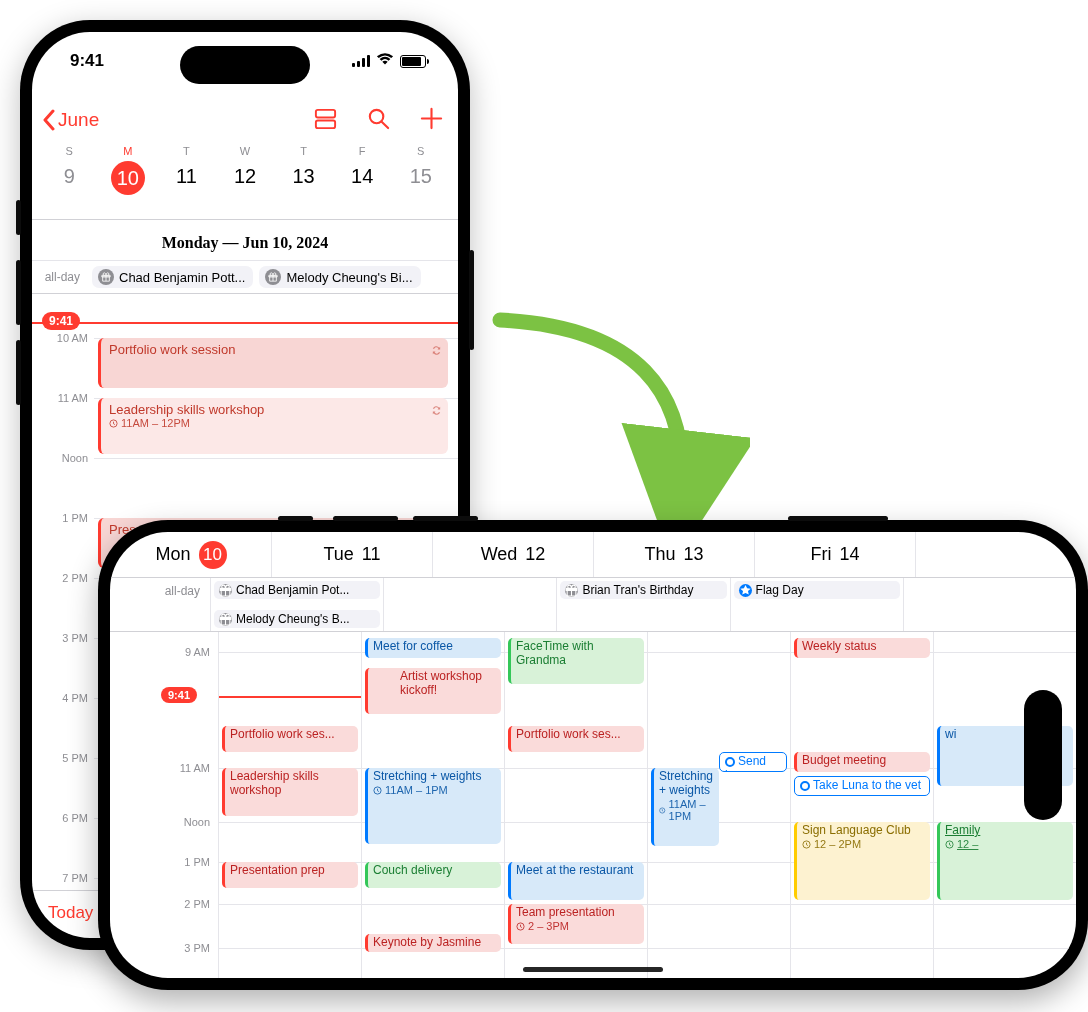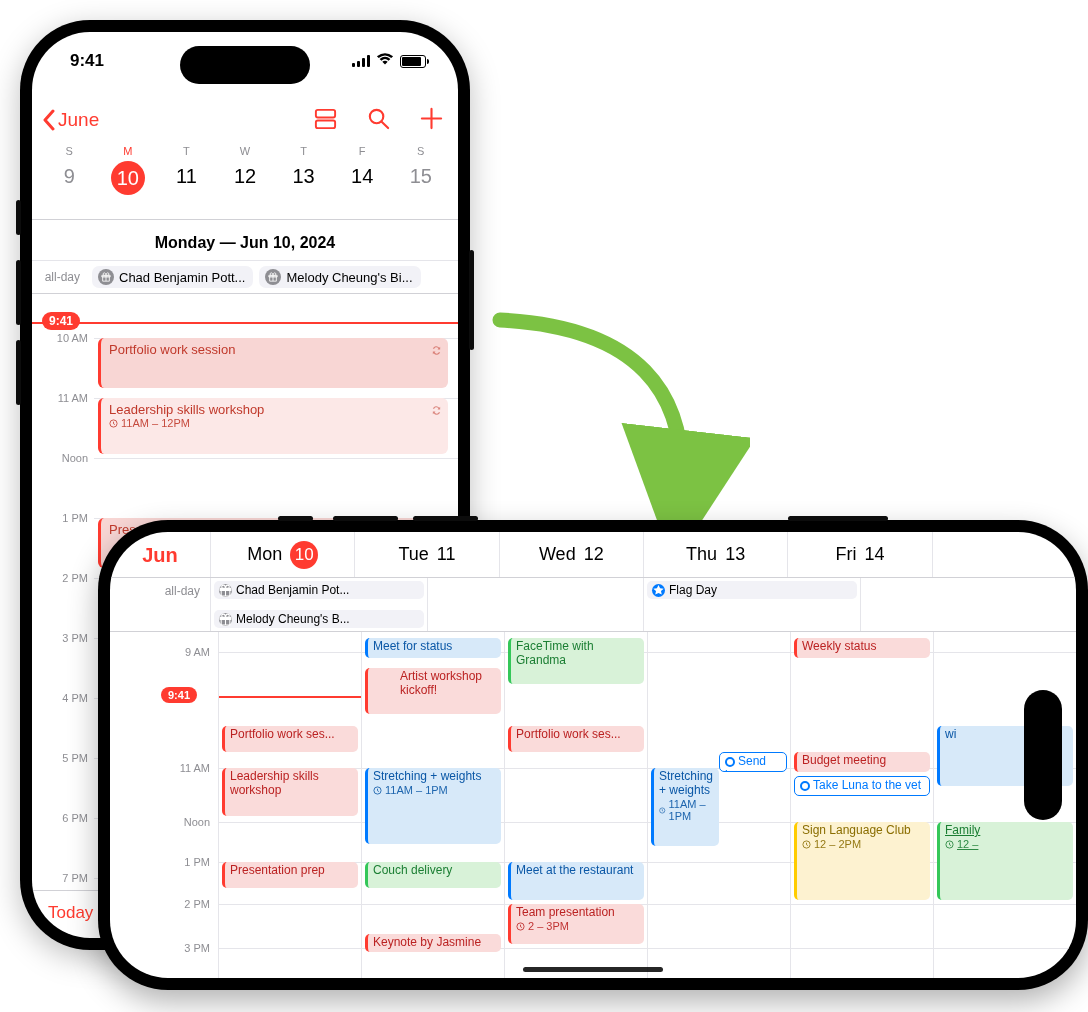--- a/index.html
+++ b/index.html
@@ -41,21 +41,21 @@
   .nav-icons svg { width:25px; height:25px; stroke:#ff3b30; }
 
   .p-week { position:absolute; top:113px; left:0; right:0; display:flex; padding:0 8px; }
   .p-week .col { flex:1; text-align:center; }
   .p-week .dow { font-size:11px; color:#8e8e93; text-transform:uppercase; }
   .p-week .num { font-size:20px; color:#8e8e93; margin-top:8px; }
   .p-week .col.sel .dow { color:#ff3b30; }
   .p-week .col.sel .num { background:#ff3b30; color:#fff; width:34px; height:34px; line-height:34px; border-radius:50%; display:inline-block; margin-top:4px; }
   .p-week .col.cur .num { color:#000; }
 
-  .p-dateline { position:absolute; top:187px; left:0; right:0; border-top:1px solid #d1d1d6; text-align:center; font-size:16px; font-weight:600; padding:14px 0 10px; }
+  .p-dateline { position:absolute; top:187px; left:0; right:0; border-top:1px solid #d1d1d6; text-align:center; font-size:16px; font-weight:600; padding:14px 0 10px;font-family:Liberation Serif, serif; }
 
   .p-allday { position:absolute; top:228px; left:0; right:0; height:34px; border-top:1px solid #e5e5ea; border-bottom:1px solid #d1d1d6; display:flex; align-items:center; padding:0 6px; gap:6px; }
   .p-allday .lab { color:#8e8e93; font-size:12px; width:48px; text-align:right; padding-right:6px; }
   .pill { background:#f2f2f7; border-radius:7px; padding:3px 8px 3px 6px; font-size:13px; display:flex; align-items:center; gap:5px; white-space:nowrap; overflow:hidden;}
   .pill .dot{width:16px;height:16px;border-radius:50%;display:flex;align-items:center;justify-content:center;flex-shrink:0;}
   .pill .dot svg{width:10px;height:10px}
 
   .p-timeline { position:absolute; top:262px; bottom:50px; left:0; right:0; overflow:hidden; }
   .p-hr { position:absolute; left:62px; right:0; border-top:1px solid #e5e5ea; }
   .p-hr-lab { position:absolute; left:0; width:56px; text-align:right; font-size:11px; color:#8e8e93; transform:translateY(-6px); }
@@ -279,21 +279,20 @@
 
 <div class="phone-l">
   <div class="sb-top sbt1"></div>
   <div class="sb-top sbt2"></div>
   <div class="sb-top sbt3"></div>
   <div class="sbp"></div>
   <div class="screen">
     <div class="notch"></div>
 
     <div class="l-hdr">
-      <div class="mon">Jun</div>
       <div id="l-days" style="display:flex;flex:1;">
           <div class="day">
             <span>Mon</span>
             <span class="cir">10</span>
           </div>
           <div class="day">
             <span>Tue</span>
             <span>11</span>
           </div>
           <div class="day">
@@ -332,20 +331,30 @@
                 <svg viewBox="0 0 12 12">
                   <path d="M2 5h8v6H2zM1 4h10v2H1zM6 4v7M4 4c-2 0-2-3 0-3 1 0 2 1 2 3M8 4c2 0 2-3 0-3-1 0-2 1-2 3" stroke="#fff" stroke-width="1" fill="none"></path>
                 </svg>
               </span>
               <span>Melody Cheung's B...</span>
             </div>
           </div>
           <div class="col"></div>
           <div class="col">
             <div class="mpill" style="background: rgb(242, 242, 247);">
+              <span class="d" style="background:#8e8e93">
+                <svg viewBox="0 0 12 12">
+                  <path d="M2 5h8v6H2zM1 4h10v2H1zM6 4v7M4 4c-2 0-2-3 0-3 1 0 2 1 2 3M8 4c2 0 2-3 0-3-1 0-2 1-2 3" stroke="#fff" stroke-width="1" fill="none"></path>
+                </svg>
+              </span>
+              <span>Brian Tran's Birthday</span>
+            </div>
+          </div>
+          <div class="col">
+            <div class="mpill" style="background: rgb(242, 242, 247);">
               <span class="d" style="background:#007aff">
                 <svg viewBox="0 0 12 12">
                   <path d="M6 1l1.5 3 3.3.3-2.5 2.2.7 3.2L6 8.2 3 9.7l.7-3.2L1.2 4.3 4.5 4z" fill="#fff"></path>
                 </svg>
               </span>
               <span>Flag Day</span>
             </div>
           </div>
           <div class="col"></div>
         </div>
@@ -375,21 +384,21 @@
                   <path d="M2 4a4 4 0 0 1 7-1l1-1v3H7l1-1a2.5 2.5 0 0 0-4.5 0zM10 8a4 4 0 0 1-7 1l-1 1V7h3L4 8a2.5 2.5 0 0 0 4.5 0z" fill="currentColor"></path>
                 </svg></span></div>
             <div class="l-ev ev-red" style="top: 136px; height: 48px;"><span>Leadership skills workshop</span><span class="r"><svg viewBox="0 0 12 12">
                   <path d="M2 4a4 4 0 0 1 7-1l1-1v3H7l1-1a2.5 2.5 0 0 0-4.5 0zM10 8a4 4 0 0 1-7 1l-1 1V7h3L4 8a2.5 2.5 0 0 0 4.5 0z" fill="currentColor"></path>
                 </svg></span></div>
             <div class="l-ev ev-red" style="top: 230px; height: 26px;"><span>Presentation prep</span><span class="r"><svg viewBox="0 0 12 12">
                   <path d="M2 4a4 4 0 0 1 7-1l1-1v3H7l1-1a2.5 2.5 0 0 0-4.5 0zM10 8a4 4 0 0 1-7 1l-1 1V7h3L4 8a2.5 2.5 0 0 0 4.5 0z" fill="currentColor"></path>
                 </svg></span></div>
           </div>
           <div class="day-col">
-            <div class="l-ev ev-blue" style="top: 6px; height: 20px;"><span>Meet for status</span></div>
+            <div class="l-ev ev-blue" style="top: 6px; height: 20px;"><span>Meet for coffee</span></div>
             <div class="l-ev ev-red" style="top: 36px; height: 46px; padding-left: 32px;"><span>Artist workshop kickoff!</span><span class="r"><svg viewBox="0 0 12 12">
                   <path d="M2 4a4 4 0 0 1 7-1l1-1v3H7l1-1a2.5 2.5 0 0 0-4.5 0zM10 8a4 4 0 0 1-7 1l-1 1V7h3L4 8a2.5 2.5 0 0 0 4.5 0z" fill="currentColor"></path>
                 </svg></span></div>
             <div class="l-ev ev-blue" style="top: 136px; height: 76px;"><span>Stretching + weights</span><div class="ev-sub"><svg viewBox="0 0 10 10" width="9" height="9">
                   <circle cx="5" cy="5" r="4" fill="none" stroke="currentColor"></circle>
                   <path d="M5 3v2.2l1.5 1" stroke="currentColor" fill="none"></path>
                 </svg>11AM – 1PM</div><span class="r"><svg viewBox="0 0 12 12">
                   <path d="M2 4a4 4 0 0 1 7-1l1-1v3H7l1-1a2.5 2.5 0 0 0-4.5 0zM10 8a4 4 0 0 1-7 1l-1 1V7h3L4 8a2.5 2.5 0 0 0 4.5 0z" fill="currentColor"></path>
                 </svg></span></div>
             <div class="l-ev ev-green" style="top: 230px; height: 26px;"><span>Couch delivery</span><span class="r"><svg viewBox="0 0 12 12">

